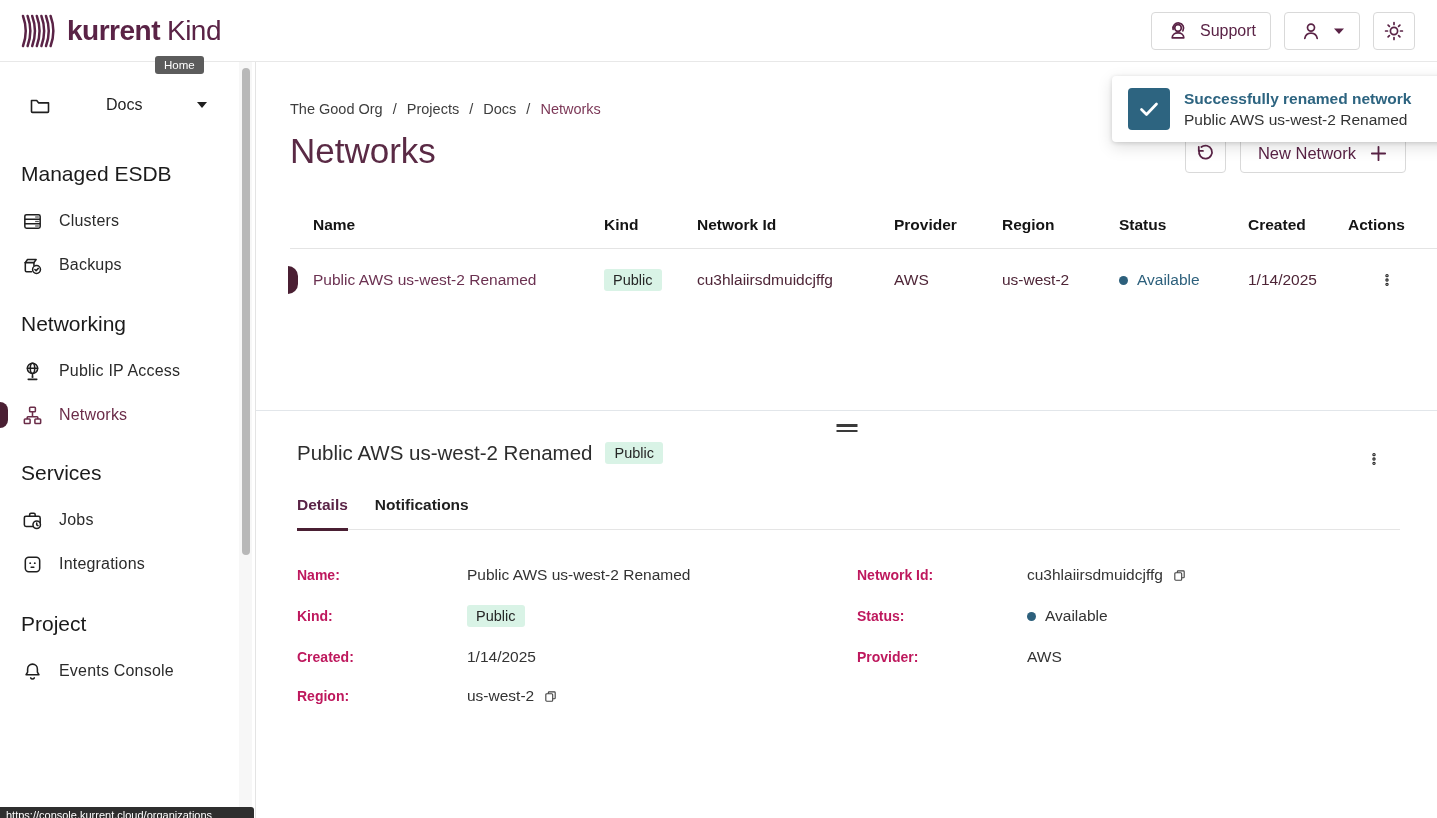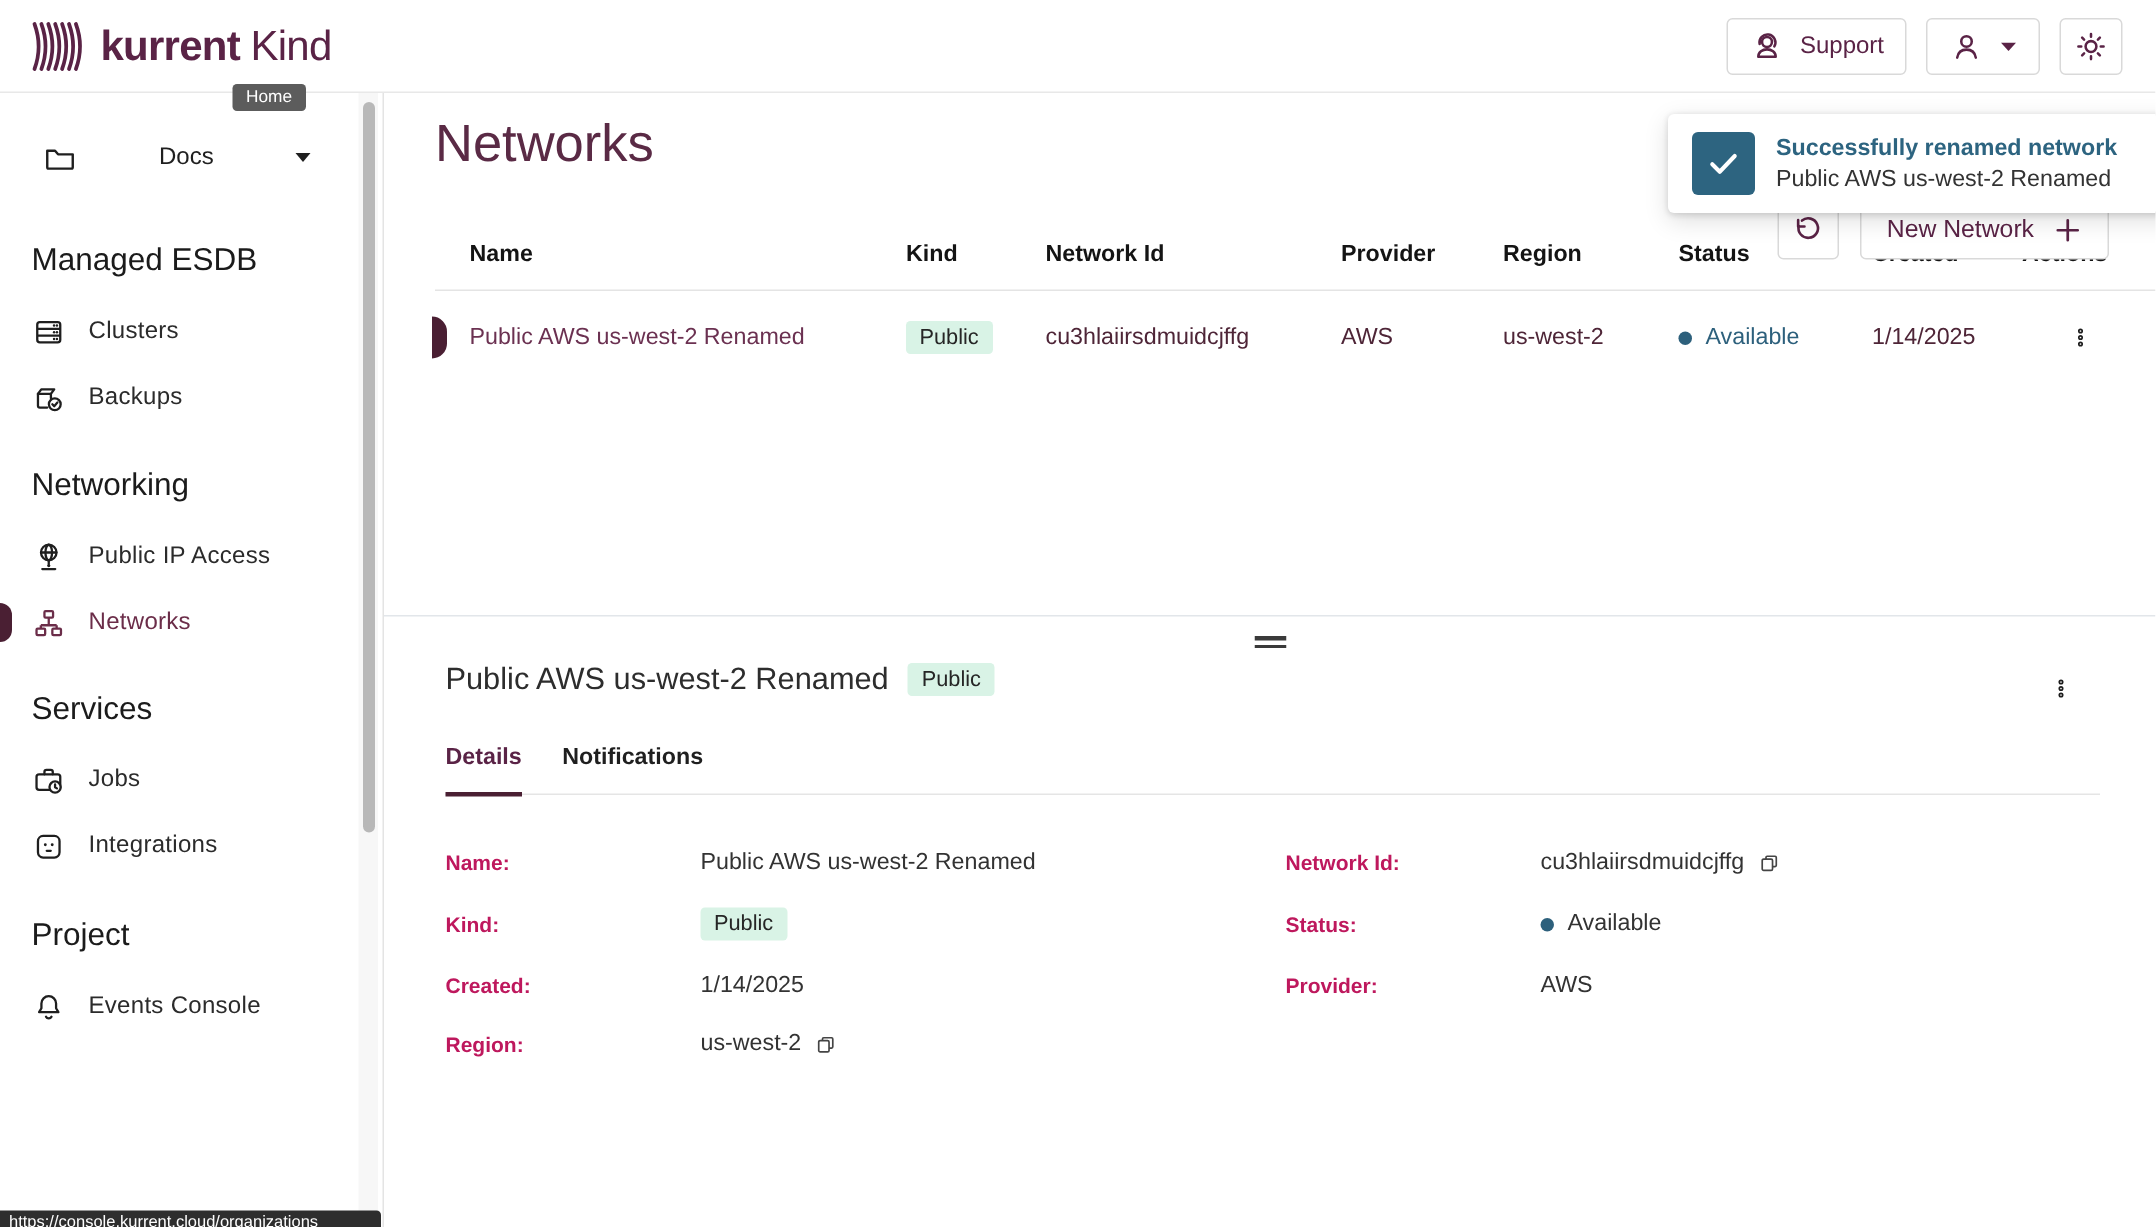--- a/index.html
+++ b/index.html
@@ -284,20 +284,29 @@
   </div>
 
 
   <div class="scroll-track">
     <div class="scroll-thumb"></div>
   </div>
 </nav>
 
 <main class="main">
 
+  <div class="breadcrumb">
+    <span class="crumb">The Good Org</span>
+    <span class="sep">/</span>
+    <span class="crumb">Projects</span>
+    <span class="sep">/</span>
+    <span class="crumb">Docs</span>
+    <span class="sep">/</span>
+    <span class="crumb current">Networks</span>
+  </div>
 
   <h1 class="page-title">Networks</h1>
 
   <div class="actions-row">
     <button class="icon-btn">
       <span>
         <svg width="22" height="22" viewBox="0 0 24 24" fill="none" stroke="#5A2346" stroke-width="1.9" stroke-linecap="round" stroke-linejoin="round">
           <path d="M5.2 5.2v4.6h4.6"></path>
           <path d="M5.6 9.4 A 7.1 7.1 0 1 0 8 5.5"></path>
         </svg>

